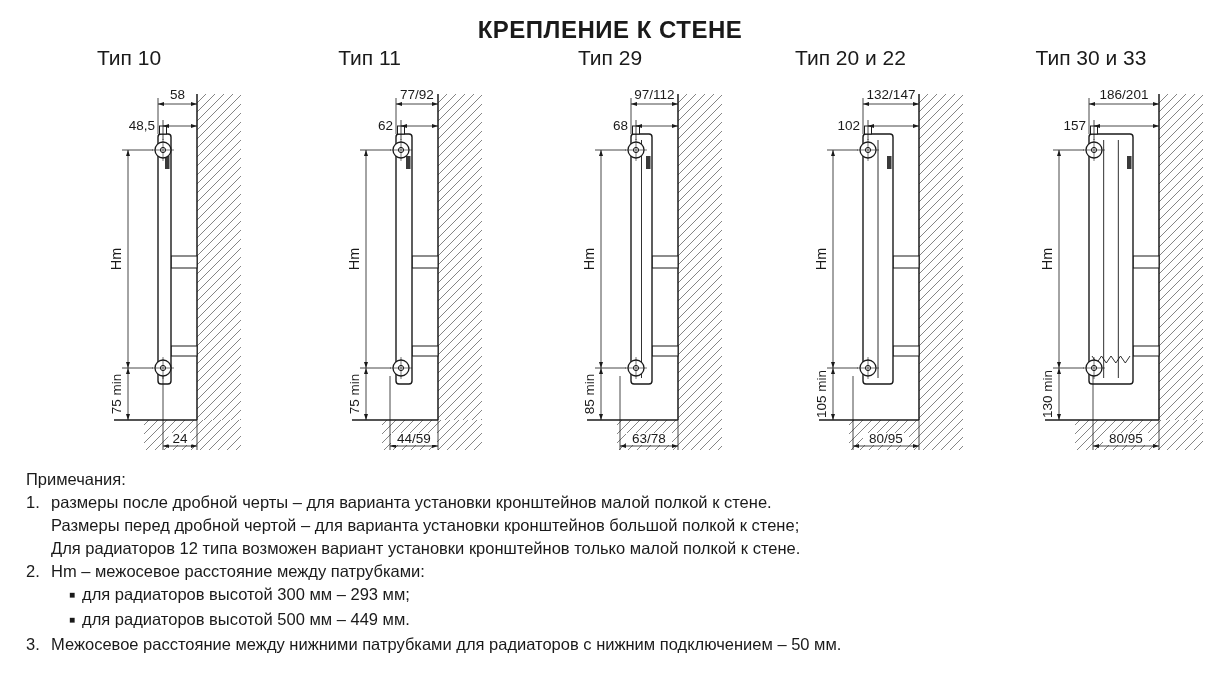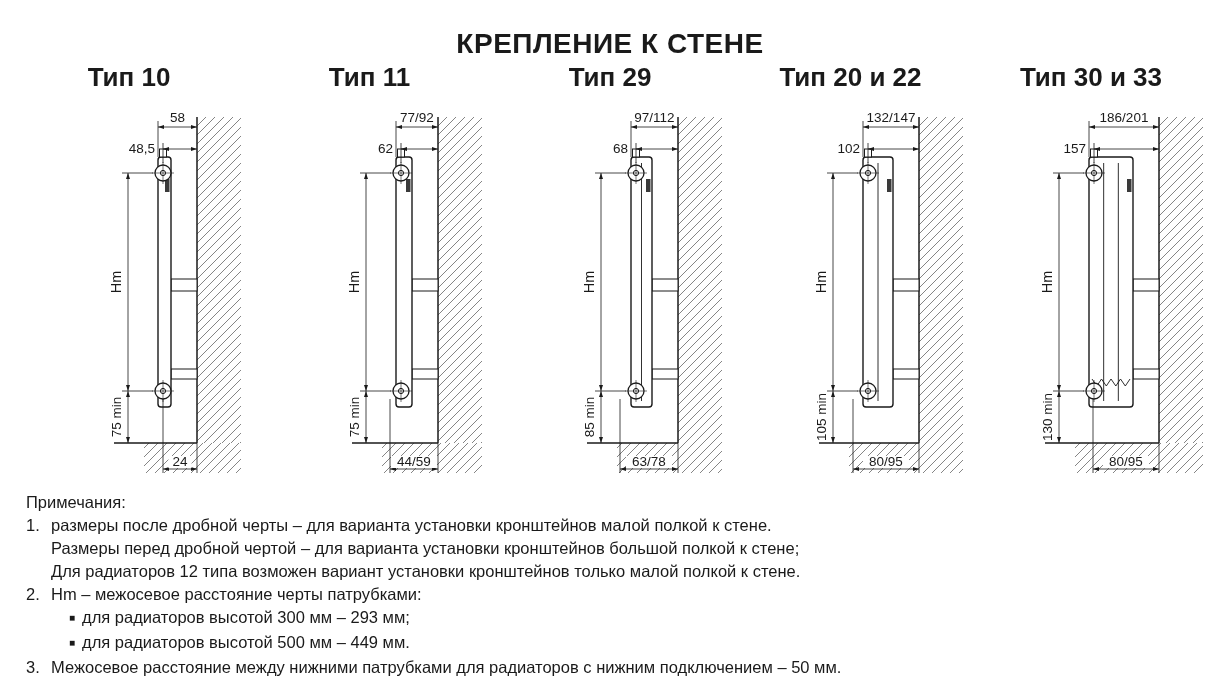--- a/index.html
+++ b/index.html
@@ -1,21 +1,21 @@
 <!DOCTYPE html>
 <html><head>
 <meta charset="utf-8">
 <style>
   html,body{margin:0;padding:0;}
   body{width:1220px;height:680px;background:#ffffff;font-family:"Liberation Sans",sans-serif;color:#1a1a1a;overflow:hidden;}
   .page{position:relative;width:1220px;height:680px;}
-  .main-title{text-align:center;font-size:28px;font-weight:700;letter-spacing:.5px;padding-top:28px;}
+  .main-title{text-align:center;font-size:24px;font-weight:700;letter-spacing:.5px;padding-top:16px;}
   .diagrams{display:flex;justify-content:space-between;width:1190px;margin:2px auto 0;}
   .dcol{width:228px;display:flex;flex-direction:column;align-items:center;}
-  .dtitle{font-size:26px;font-weight:700;margin-bottom:0;}
+  .dtitle{font-size:21px;font-weight:400;margin-bottom:0;}
   .drawing svg{display:block;}
   svg text{font-family:"Liberation Sans",sans-serif;fill:#1a1a1a;}
   .notes{margin:2px 0 0 26px;font-size:16.5px;line-height:23px;}
   .nheading{margin-bottom:0;}
   .nitem{display:flex;}
   .nnum{width:25px;flex:0 0 25px;}
   .nbody{flex:1;}
   .bullet{display:flex;align-items:baseline;margin-left:18px;}
   .bsq{font-size:10px;margin-right:7px;position:relative;top:-2px;}
 </style>
@@ -738,21 +738,21 @@
       <div class="nbody">
         <div>размеры после дробной черты – для варианта установки кронштейнов малой полкой к стене.</div>
         <div>Размеры перед дробной чертой – для варианта установки кронштейнов большой полкой к стене;</div>
         <div>Для радиаторов 12 типа возможен вариант установки кронштейнов только малой полкой к стене.</div>
       </div>
     </div>
 
     <div class="nitem">
       <div class="nnum">2.</div>
       <div class="nbody">
-        <div>Hm – межосевое расстояние черты патрубками:</div>
+        <div>Hm – межосевое расстояние между патрубками:</div>
         <div class="bullet">
           <span class="bsq">■</span>
           <span>для радиаторов высотой 300 мм – 293 мм;</span>
         </div>
         <div class="bullet">
           <span class="bsq">■</span>
           <span>для радиаторов высотой 500 мм – 449 мм.</span>
         </div>
       </div>
     </div>

